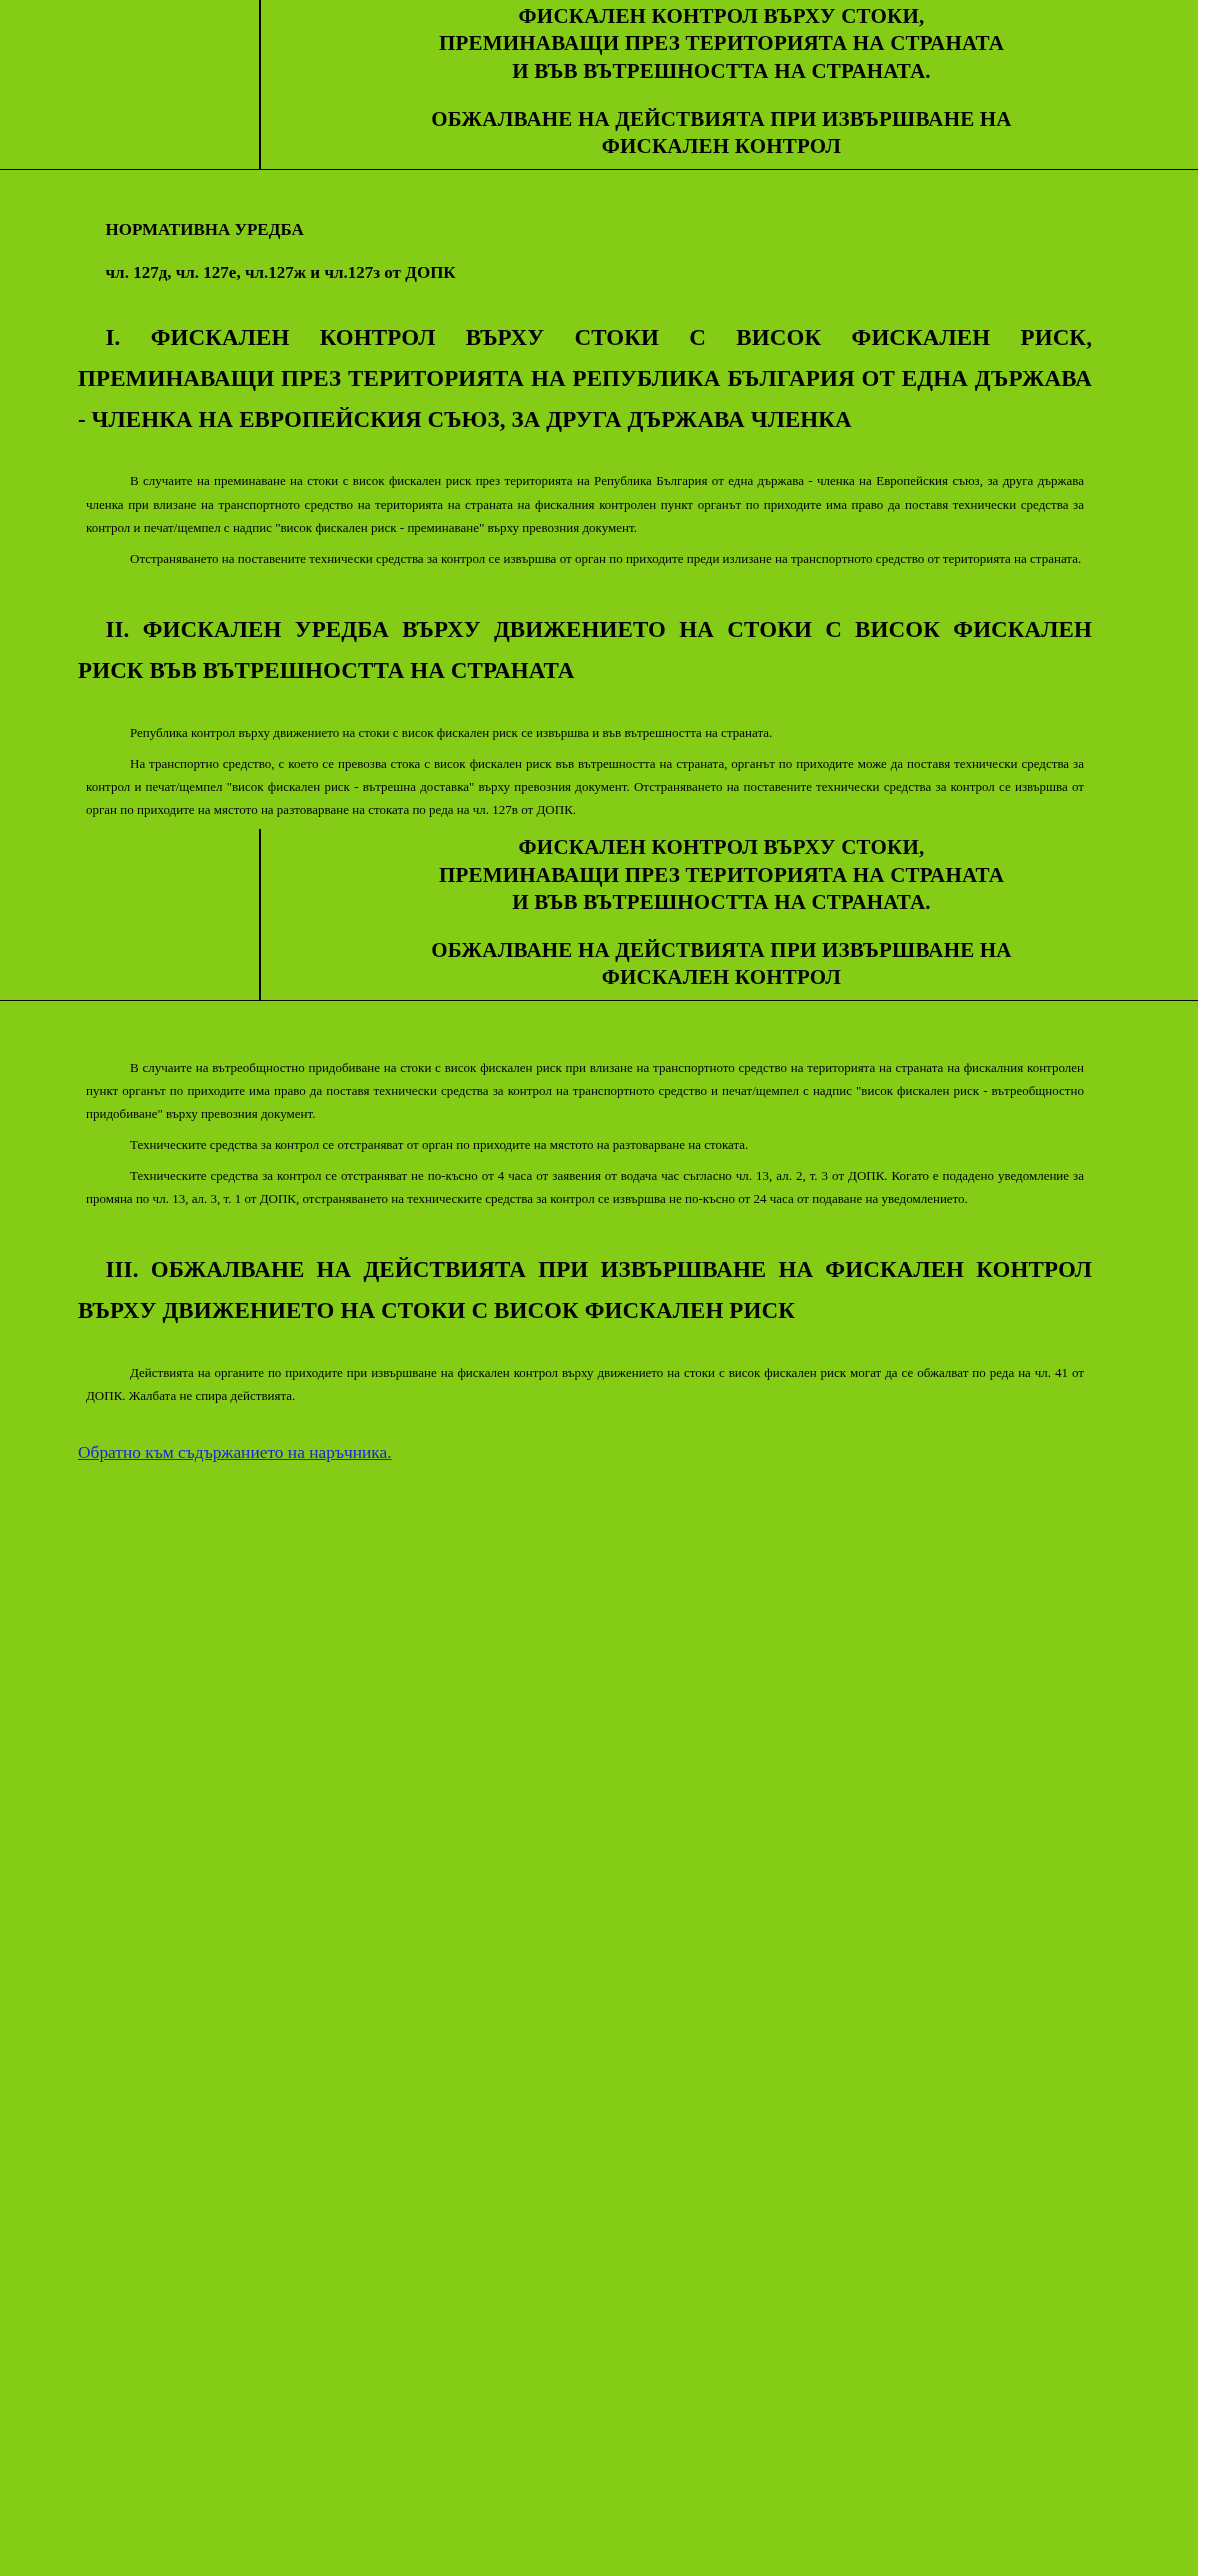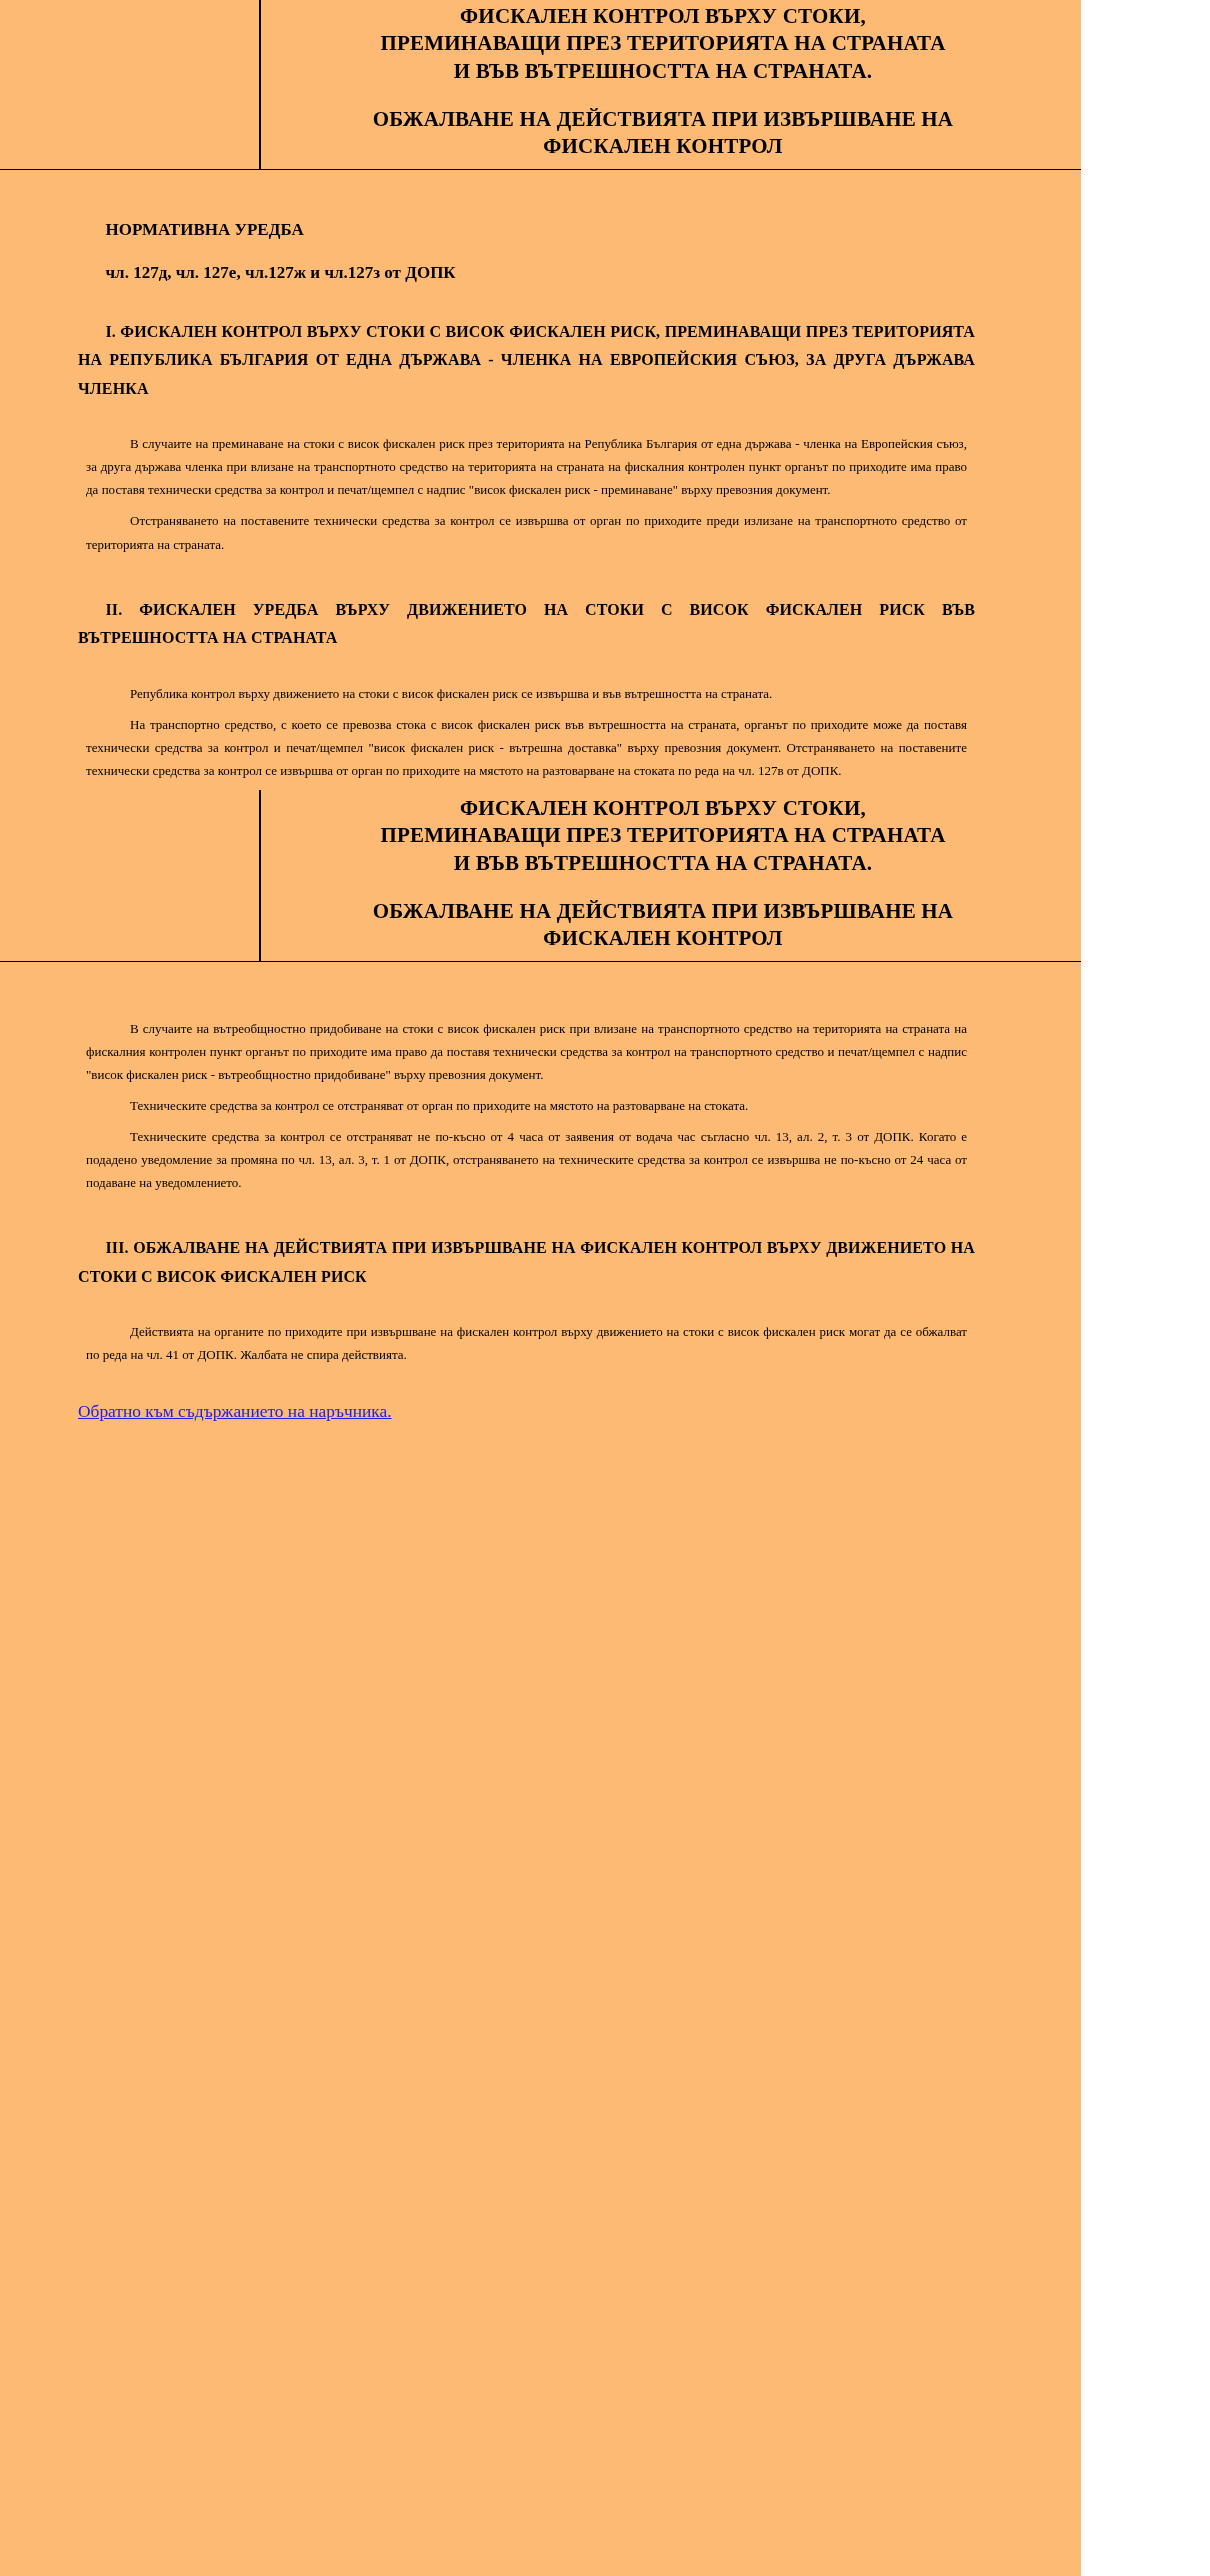--- a/index.html
+++ b/index.html
@@ -10,23 +10,23 @@
   }
   body {
     width: 1211px;
     font-family: "Liberation Serif", "DejaVu Serif", serif;
     color: #000000;
     -webkit-font-smoothing: antialiased;
   }
 
   .page {
     position: relative;
-    width: 1081px;
+    width: 1198px;
     min-height: 2576px;
-    background: #fdba74;
+    background: #84cc16;
     box-sizing: border-box;
   }
 
   
   .header-block {
     position: relative;
     width: 100%;
     box-sizing: border-box;
     border-bottom: 1.6px solid #000000;
     padding: 0;
@@ -76,21 +76,21 @@
   .norm-cite {
     font-weight: bold;
     font-size: 17px;
     line-height: 1.5;
     margin: 0 0 0 27.5px;
   }
   .norm-cite { margin-top: 18px; }
 
   h2.section-heading {
     font-weight: bold;
-    font-size: 16px;
+    font-size: 23px;
     line-height: 1.78;
     margin: 0;
     text-align: justify;
     text-align-last: left;
     text-indent: 27.5px;
     letter-spacing: 0.1px;
   }
 
   p.body-par {
     font-size: 13px;

